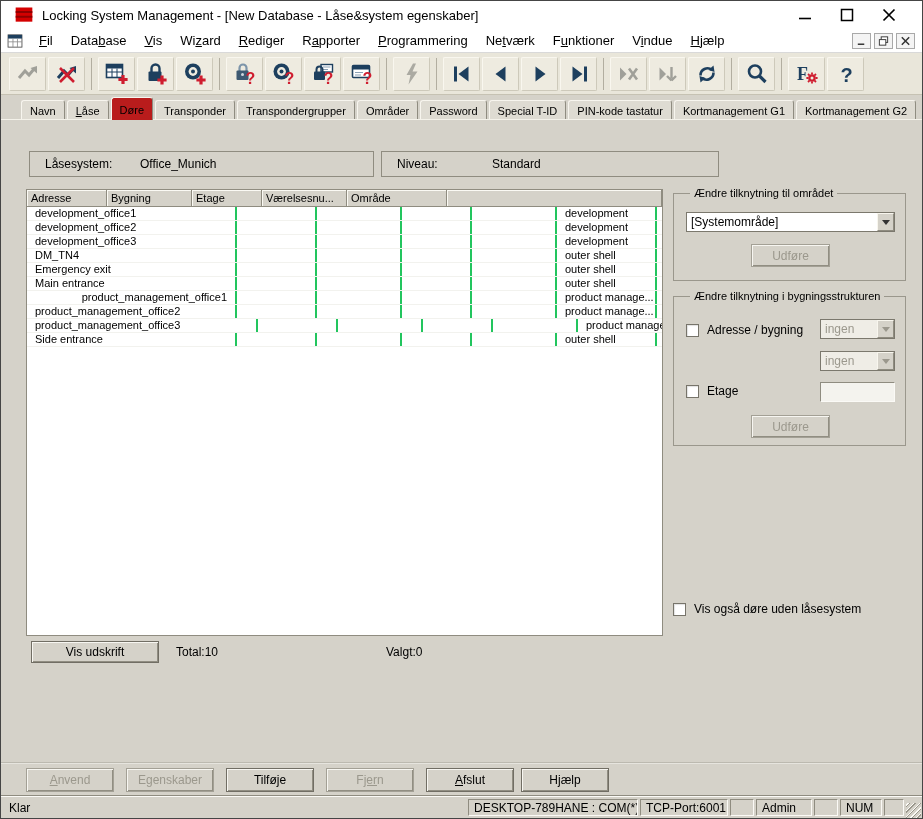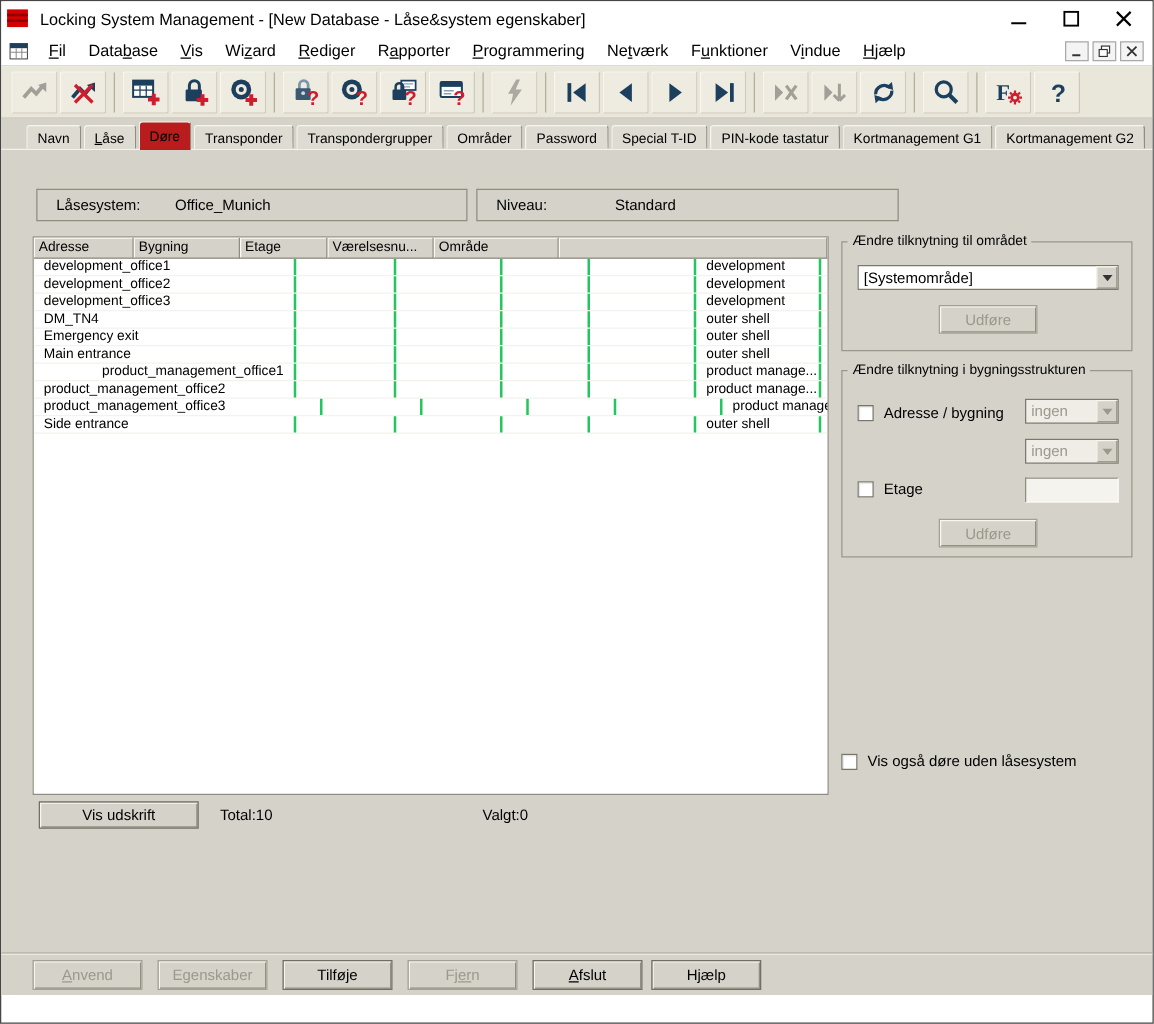--- a/index.html
+++ b/index.html
@@ -5,21 +5,21 @@
   * { margin:0; padding:0; box-sizing:border-box; }
   html,body { width:923px; height:819px; }
   body {
     font-family:"Liberation Sans", sans-serif;
     background:#fff; position:relative; overflow:hidden;
     border:1px solid #454545;
   }
   u { text-decoration:underline; }
 
   
-  .titlebar { height:28px; background:#fff; display:flex; align-items:center; padding:0 2px; }
+  .titlebar { height:28px; background:#fff; display:flex; align-items:center; padding:0 12px; }
   .applogo { width:22px; height:22px; display:flex; align-items:center; justify-content:center; }
   .title { font-size:13px; color:#000; margin-left:7px; flex:1; white-space:nowrap; overflow:hidden; }
   .win-btn { width:42px; height:24px; display:flex; align-items:center; justify-content:center; cursor:default; }
 
   
   .menubar { height:24px; background:#fff; display:flex; align-items:center; padding:0 5px; border-bottom:1px solid #d9d9d9; }
   .mdi-doc { width:20px; height:18px; display:flex; align-items:center; margin-right:4px; }
   #menu-items { display:flex; align-items:center; }
   .menu-item { font-size:13px; color:#000; padding:2px 9px; white-space:nowrap; }
   .mdi-controls { margin-left:auto; display:flex; gap:3px; padding-right:2px; }
@@ -53,21 +53,21 @@
   .thead { display:flex; height:17px; }
   .th { background:#d5d2c9; font-size:11px; padding:2px 4px; white-space:nowrap; overflow:hidden;
         border-right:1px solid #8f8c80; border-bottom:1px solid #8f8c80; box-shadow:inset 1px 1px 0 #fbfaf4; flex-shrink:0; }
   .th-fill { flex:1; }
   .trow { display:flex; height:14px; border-bottom:1px solid #f2f2ee; }
   .td { font-size:11px; line-height:13px; padding:0 8px; white-space:nowrap; overflow:hidden;
         border-right:2px solid #22c55e; flex-shrink:0; color:#000; }
 
   
   .groupbox { position:absolute; border:1px solid #9a978c; }
-  .gtitle { position:absolute; top:-7px; left:4px; background:#d5d2c9; padding:0 4px; font-size:11px; white-space:nowrap; }
+  .gtitle { position:absolute; top:-7px; left:16px; background:#d5d2c9; padding:0 4px; font-size:11px; white-space:nowrap; }
   #group-area { left:672px; top:98px; width:233px; height:88px; }
   #group-building { left:672px; top:201px; width:233px; height:150px; }
 
   .combo { position:absolute; height:20px; background:#fff; border:1px solid #7b7led;
            border:1px solid #7b786d; display:flex; align-items:center; font-size:12px; }
   .combo .cval { flex:1; padding-left:4px; white-space:nowrap; overflow:hidden; }
   .combo .cbtn { width:17px; height:100%; background:#d5d2c9; border:1px solid; border-color:#f8f6ee #8f8c80 #8f8c80 #f8f6ee;
                  display:flex; align-items:center; justify-content:center; }
   .arr { width:0; height:0; border:4px solid transparent; border-top:5px solid #333; margin-top:5px; }
   .combo.disabled { background:#efede6; }
@@ -551,14 +551,27 @@
     <div id="footer-buttons">
         <button class="btn3d foot-btn disabled" style="left: 25px;"><u>A</u>nvend</button>
         <button class="btn3d foot-btn disabled" style="left: 125px;">Egenskaber</button>
         <button class="btn3d foot-btn" style="left: 225px;">Tilføje</button>
         <button class="btn3d foot-btn disabled" style="left: 325px;">F<u>jer</u>n</button>
         <button class="btn3d foot-btn" style="left: 425px;"><u>A</u>fslut</button>
         <button class="btn3d foot-btn" style="left: 520px;">Hjælp</button>
       </div>
   </div>
 
+  <div class="statusbar">
+    <span id="status-left">Klar</span>
+    <span id="status-segs">
+        <span class="seg" style="width: 170px;">DESKTOP-789HANE : COM(*)</span>
+        <span class="seg" style="width: 88px;">TCP-Port:6001</span>
+        <span class="seg" style="width: 24px;"></span>
+        <span class="seg" style="width: 56px;">Admin</span>
+        <span class="seg" style="width: 24px;"></span>
+        <span class="seg" style="width: 42px;">NUM</span>
+        <span class="seg" style="width: 20px;"></span>
+      </span>
+    <span class="grip"></span>
+  </div>
 
 </div>
 
 </body></html>

